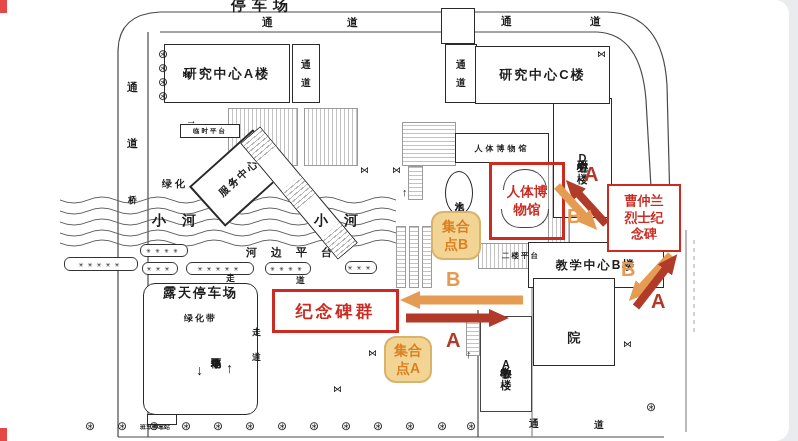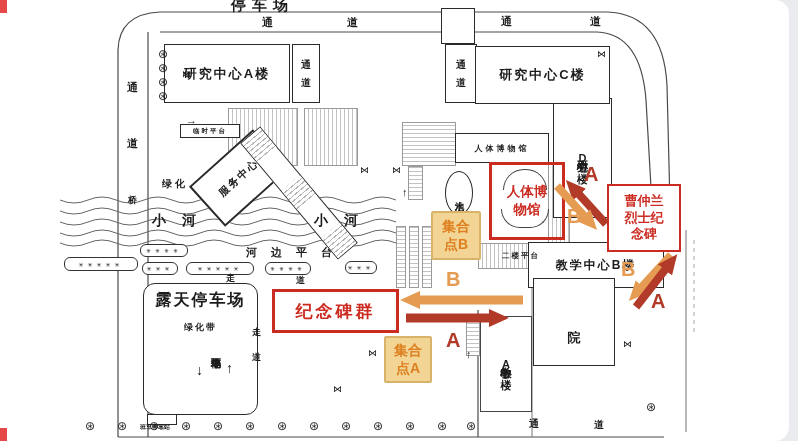--- a/index.html
+++ b/index.html
@@ -31,21 +31,21 @@
   .bed{position:absolute;border:1.2px solid #333;border-radius:6px;background:#fff;z-index:4;
        display:flex;align-items:center;justify-content:center;
        font-size:6px;letter-spacing:4px;color:#111;overflow:hidden;}
   .tree{position:absolute;font-size:12px;color:#222;z-index:4;line-height:1;}
   .door{position:absolute;font-size:9px;color:#111;z-index:5;line-height:1;}
   .redbox{position:absolute;z-index:8;background:#fff;border:2.5px solid var(--redAnno);
         color:var(--redAnno);font-weight:800;display:flex;align-items:center;justify-content:center;
         text-align:center;}
   .assembly{position:absolute;z-index:8;background:var(--assemblyBg);border:2px solid var(--assemblyBorder);
         color:var(--assemblyText);font-weight:800;font-size:14px;line-height:1.25;
-        display:flex;align-items:center;justify-content:center;text-align:center;border-radius:2px;}
+        display:flex;align-items:center;justify-content:center;text-align:center;border-radius:12px;}
   .routeLetter{position:absolute;z-index:10;font-weight:800;font-size:20px;line-height:1;}
   .arrow-glyph{position:absolute;color:#111;font-weight:700;z-index:5;}
   .arc{position:absolute;z-index:8;}
 </style>
 </head>
 <body>
 
 <div id="card">
 <div id="map">
 
@@ -119,21 +119,21 @@
   </div>
   <div class="bldg" style="left:533px;top:278px;width:80px;height:86px;align-items:flex-end;justify-content:center">
     <span class="mt" style="position:static;font-size:13px;margin-bottom:18px">院</span>
   </div>
 
   <div class="bldg" style="left:445px;top:171px;width:26px;height:42px;border-radius:50%;z-index:4">
     <span class="mt vert" style="position:static;font-size:9.5px;font-weight:700">水池</span>
   </div>
 
   <div class="bldg" style="left:143px;top:283px;width:113px;height:130px;border-radius:12px;border-width:1.4px;flex-direction:column;justify-content:flex-start">
-    <span class="mt" style="position:static;font-size:16px;letter-spacing:2px;margin-top:6px">露天停车场</span>
+    <span class="mt" style="position:static;font-size:13px;letter-spacing:2px;margin-top:0">露天停车场</span>
     <span class="mt" style="position:static;font-size:9px;letter-spacing:2px;margin-top:10px;font-weight:600">绿化带</span>
   </div>
   <span class="arrow-glyph" style="left:196px;top:362px;font-size:14px;z-index:5">↓</span>
   <span class="mt vert" style="left:210px;top:350px;font-size:10px;line-height:1.05">地下停车场</span>
   <span class="arrow-glyph" style="left:226px;top:360px;font-size:14px;z-index:5">↑</span>
 
   <div class="bldg" style="left:147px;top:414px;width:28px;height:9px;border-width:1.2px"></div>
   <span class="mt" style="left:140px;top:423px;font-size:6px;font-weight:700">班车停靠站</span>
 
   <span class="arrow-glyph" style="left:186px;top:114px;font-size:11px">→</span>

